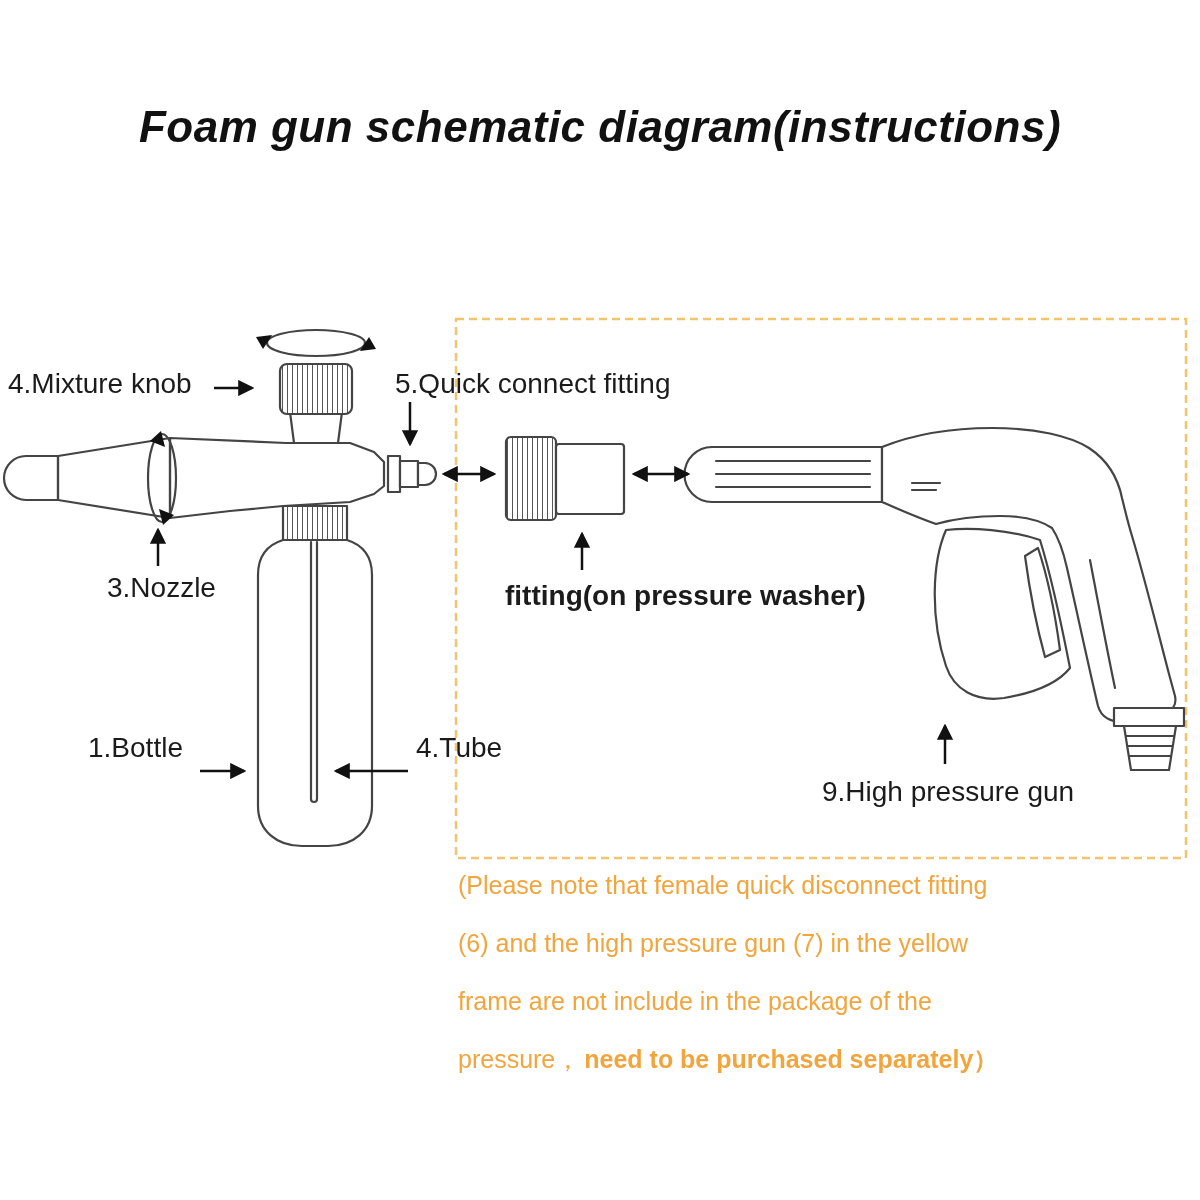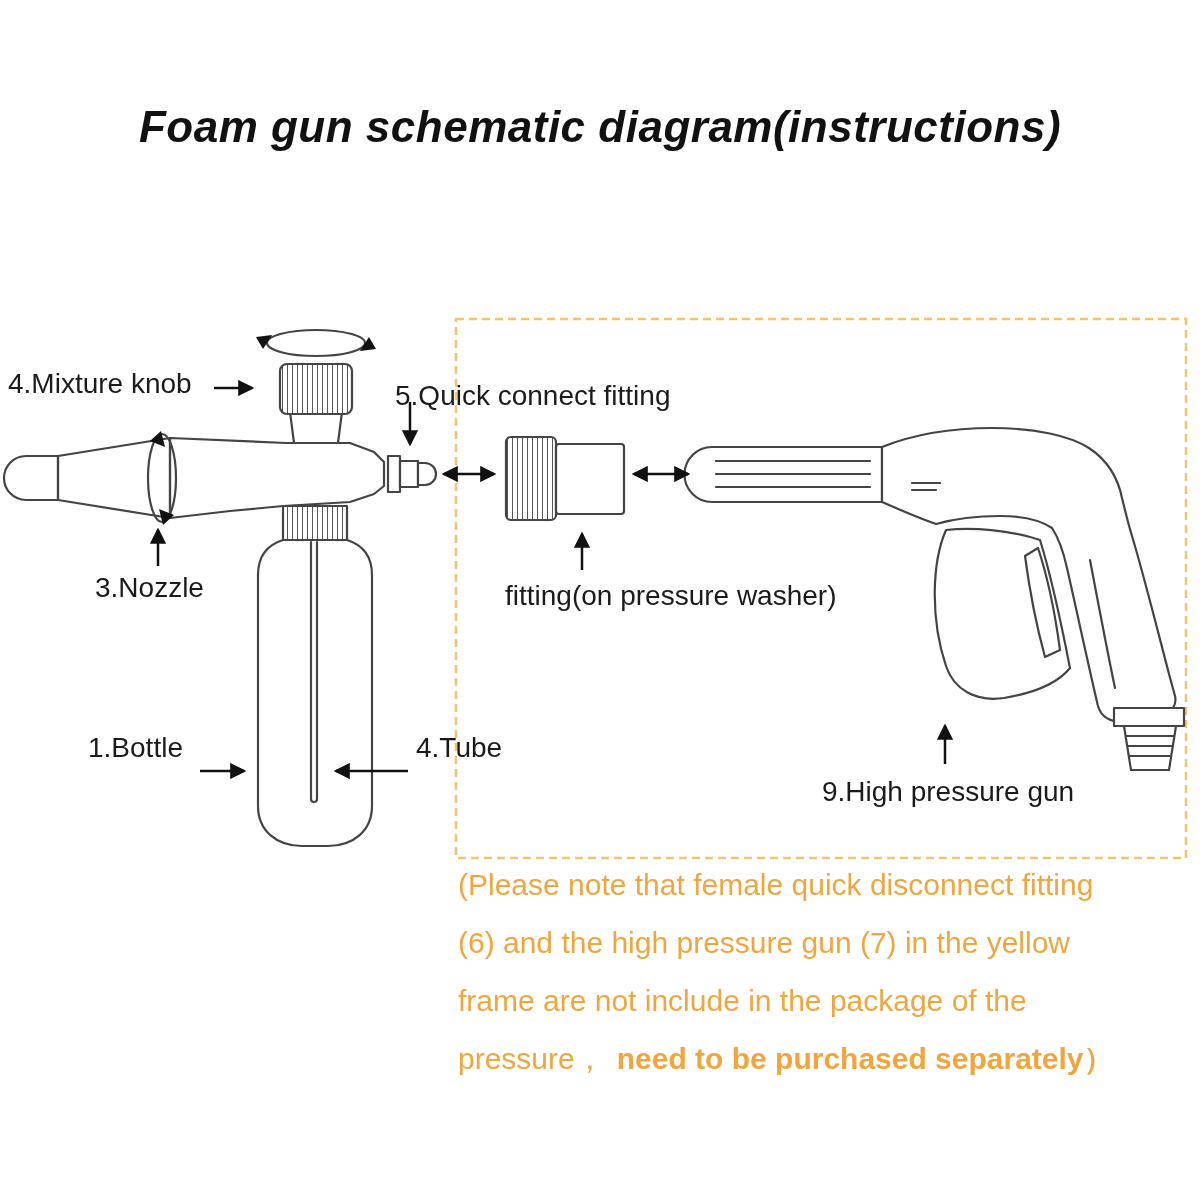--- a/index.html
+++ b/index.html
@@ -2,25 +2,25 @@
 <html><head>
 <meta charset="utf-8">
 <style>
   html,body{margin:0;padding:0;background:#fff;}
   .page{position:relative;width:1200px;height:1200px;background:#fff;
         font-family:"Liberation Sans",sans-serif;overflow:hidden;border-radius:18px;}
   .title{position:absolute;top:102px;left:0;width:100%;text-align:center;
          font-size:44px;font-weight:bold;font-style:italic;color:#111;letter-spacing:.5px;}
   svg.art{position:absolute;left:0;top:0;width:1200px;height:1200px;}
   .lbl{position:absolute;font-size:28px;color:#1b1b1b;white-space:nowrap;}
-  .lbl .indent{display:block;margin-left:40px;}
+  .lbl .indent{display:block;margin-left:40px;font-weight:bold;}
   .lbl .l2{display:block;line-height:36px;}
-  .note{position:absolute;left:458px;top:856px;font-size:30px;color:#F2A53C;
+  .note{position:absolute;left:458px;top:856px;font-size:25px;color:#F2A53C;
         line-height:58px;white-space:nowrap;}
-  .note b{font-weight:bold;margin-left:12px;}
+  .note b{font-weight:bold;margin-left:4px;}
 </style>
 </head>
 <body>
 
 <div class="page">
 
   <svg class="art" viewBox="0 0 1200 1200">
     <defs>
       <pattern id="knurl" width="5" height="6" patternUnits="userSpaceOnUse">
         <rect width="5" height="6" fill="#ffffff"></rect>
@@ -101,22 +101,22 @@
       <line x1="408" y1="771" x2="336" y2="771" marker-end="url(#ah)"></line>
       <line x1="945" y1="764" x2="945" y2="726" marker-end="url(#ah)"></line>
       <line x1="444" y1="474" x2="494" y2="474" marker-start="url(#ah)" marker-end="url(#ah)"></line>
       <line x1="634" y1="474" x2="688" y2="474" marker-start="url(#ah)" marker-end="url(#ah)"></line>
     </g>
   </svg>
 
   <div class="title">Foam gun schematic diagram(instructions)</div>
 
   <div class="lbl" style="left:8px;top:368px;">4.Mixture knob</div>
-  <div class="lbl" style="left:395px;top:380px;">5.Quick connect fitting</div>
-  <div class="lbl" style="left:95px;top:572px;">3.Nozzle</div>
+  <div class="lbl" style="left:395px;top:368px;">5.Quick connect fitting</div>
+  <div class="lbl" style="left:107px;top:572px;">3.Nozzle</div>
 
   <div class="lbl" style="left:465px;top:578px;">
     <span class="l2 indent">fitting(on pressure washer)</span>
   </div>
 
   <div class="lbl" style="left:88px;top:732px;">1.Bottle</div>
   <div class="lbl" style="left:416px;top:732px;">4.Tube</div>
   <div class="lbl" style="left:822px;top:776px;">9.High pressure gun</div>
 
   <div class="note">

